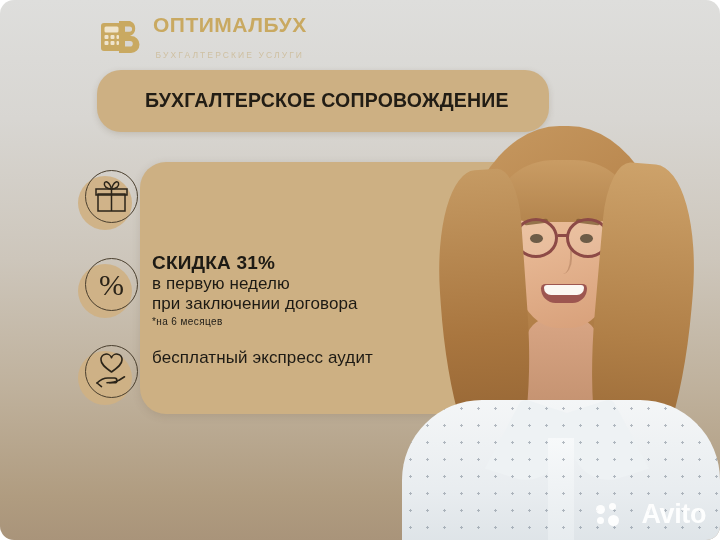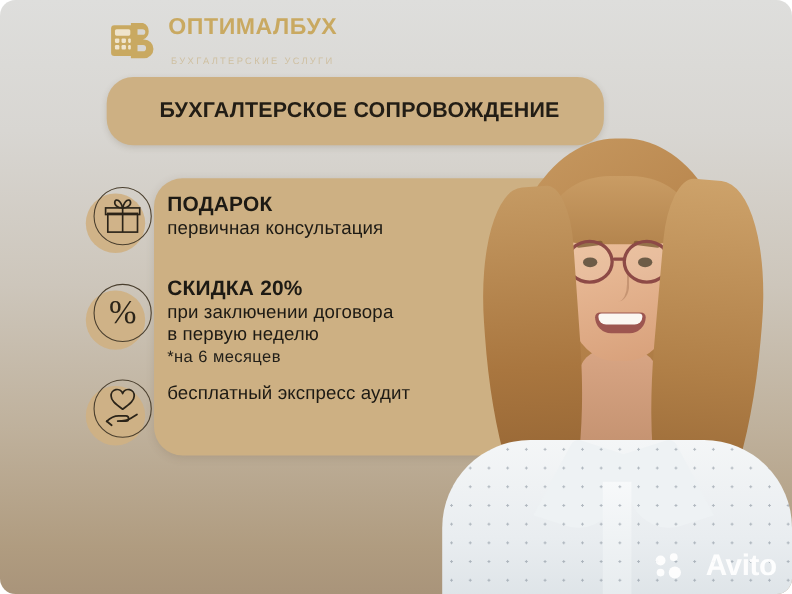--- a/index.html
+++ b/index.html
@@ -39,21 +39,21 @@
 
   
   .offers-panel{
     position:absolute;left:140px;top:162px;width:430px;height:252px;
     background:#cdb083;border-radius:26px 0 0 26px;
     box-shadow:0 2px 8px rgba(90,70,45,.15);
   }
   .offer{position:absolute;left:152px;}
   .offer-title{font-size:19px;font-weight:bold;color:#1d1a14;line-height:1.15;letter-spacing:.2px;}
   .offer-sub{font-size:17px;color:#1d1a14;line-height:1.2;letter-spacing:.1px;}
-  .offer-note{font-size:15px;color:#23201a;line-height:1.2;letter-spacing:.4px;margin-top:1px;}
+  .offer-note{font-size:10px;color:#23201a;line-height:1.2;letter-spacing:.4px;margin-top:1px;}
   .o1{top:176px;}
   .o2{top:252px;}
   .o3{top:348px;}
 
   
   .badge{position:absolute;width:60px;height:60px;}
   .badge .blob{
     position:absolute;left:0;top:6px;width:54px;height:54px;border-radius:50%;
     background:#cfb183;opacity:.92;
   }
@@ -194,34 +194,30 @@
     <div class="blob"></div>
     <div class="ring"></div>
     <svg width="53" height="53" viewBox="0 0 53 53" fill="none" stroke="#2b2419" stroke-width="1.5">
       <rect x="13" y="24" width="27" height="17"></rect>
       <rect x="11" y="19" width="31" height="6"></rect>
       <line x1="26.5" y1="19" x2="26.5" y2="41"></line>
       <path d="M26.5 19 c-5 0 -8 -3 -7 -6 c1 -2.4 5 -1.4 7 6z"></path>
       <path d="M26.5 19 c5 0 8 -3 7 -6 c-1 -2.4 -5 -1.4 -7 6z"></path>
     </svg>
   </div>
-  <div class="offer o1">
-    <div class="offer-title">ПОДАРОК</div>
-    <div class="offer-sub">первичная консультация</div>
-  </div>
 
   <div class="badge b2">
     <div class="blob"></div>
     <div class="ring"></div>
     <div class="pct">%</div>
   </div>
   <div class="offer o2">
-    <div class="offer-title">СКИДКА 20%</div>
+    <div class="offer-title">СКИДКА 31%</div>
+    <div class="offer-sub">в первую неделю</div>
     <div class="offer-sub">при заключении договора</div>
-    <div class="offer-sub">в первую неделю</div>
     <div class="offer-note">*на 6 месяцев</div>
   </div>
 
   <div class="badge b3">
     <div class="blob"></div>
     <div class="ring"></div>
     <svg width="53" height="53" viewBox="0 0 53 53" fill="none" stroke="#2b2419" stroke-width="1.6" stroke-linecap="round" stroke-linejoin="round">
       <path d="M26.5 27 c-7 -5 -10.5 -8 -10.5 -12 a5.4 5.4 0 0 1 10.5 -2.2 a5.4 5.4 0 0 1 10.5 2.2 c0 4 -3.5 7 -10.5 12z"></path>
       <path d="M12 38 c4 -4 7.5 -5 11 -5 h6.5 a2.4 2.4 0 0 1 0 4.8 h-5"></path>
       <path d="M22 37.8 c5.5 0 9 -0.6 12 -2.6 l5.5 -3.4"></path>

